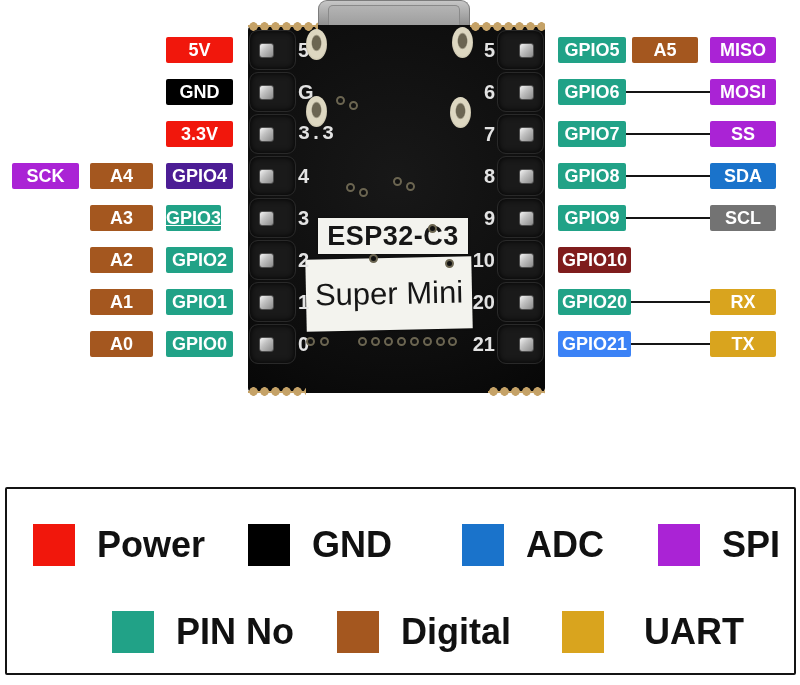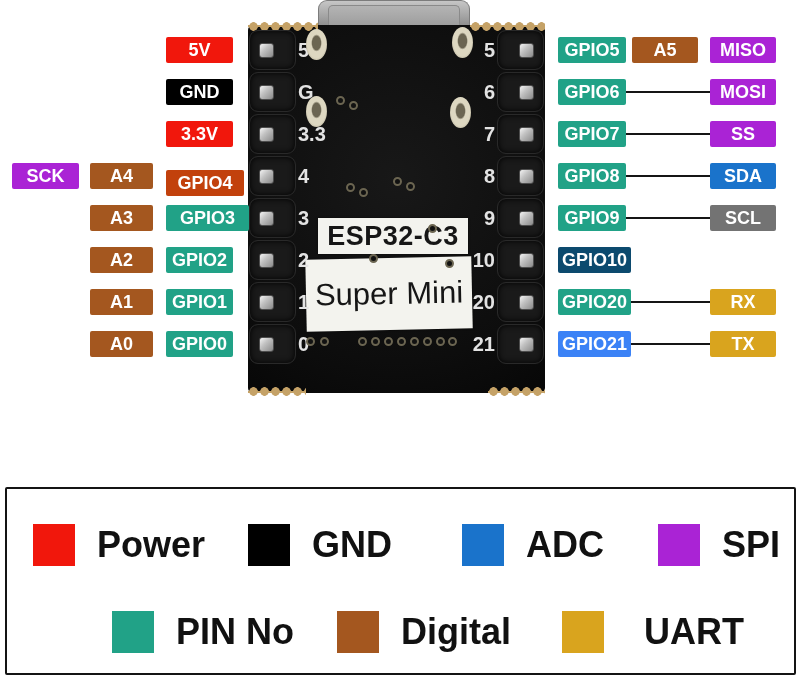--- a/index.html
+++ b/index.html
@@ -110,21 +110,21 @@
         <div class="pin-metal" style="right: 9px;"></div>
       </div>
       <div class="silk" style="left: 50px; top: 55px;">G</div>
       <div class="silk silk-right" style="right: 50px; top: 55px;">6</div>
       <div class="hdr-block" style="left: 1px; top: 89px;">
         <div class="pin-metal" style="left: 9px;"></div>
       </div>
       <div class="hdr-block" style="right: 1px; top: 89px;">
         <div class="pin-metal" style="right: 9px;"></div>
       </div>
-      <div class="silk" style="left: 50px; top: 97px;">3.3</div>
+      <div class="silk" style="left: 50px; top: 97px; font-family: Liberation Mono, monospace;">3.3</div>
       <div class="silk silk-right" style="right: 50px; top: 97px;">7</div>
       <div class="hdr-block" style="left: 1px; top: 131px;">
         <div class="pin-metal" style="left: 9px;"></div>
       </div>
       <div class="hdr-block" style="right: 1px; top: 131px;">
         <div class="pin-metal" style="right: 9px;"></div>
       </div>
       <div class="silk" style="left: 50px; top: 139px;">4</div>
       <div class="silk silk-right" style="right: 50px; top: 139px;">8</div>
       <div class="hdr-block" style="left: 1px; top: 173px;">
@@ -183,23 +183,23 @@
       <div class="via" style="left: 197px; top: 234px;"></div>
       <div class="via" style="left: 121px; top: 229px;"></div>
     </div>
 
   <div class="legend-box"></div>
 <div class="pin-box" style="left: 166px; top: 37px; width: 67px; background: rgb(241, 23, 12);">5V</div>
     <div class="pin-box" style="left: 166px; top: 79px; width: 67px; background: rgb(0, 0, 0);">GND</div>
     <div class="pin-box" style="left: 166px; top: 121px; width: 67px; background: rgb(241, 23, 12);">3.3V</div>
     <div class="pin-box" style="left: 12px; top: 163px; width: 67px; background: rgb(170, 35, 213);">SCK</div>
     <div class="pin-box" style="left: 90px; top: 163px; width: 63px; background: rgb(164, 87, 31);">A4</div>
-    <div class="pin-box" style="left: 166px; top: 170px; width: 78px; background: #c2410c;">GPIO4</div>
+    <div class="pin-box" style="left: 166px; top: 163px; width: 67px; background: #4c1d95;">GPIO4</div>
     <div class="pin-box" style="left: 90px; top: 205px; width: 63px; background: rgb(164, 87, 31);">A3</div>
-    <div class="pin-box" style="left: 166px; top: 205px; width: 83px; background: rgb(33, 162, 135);">GPIO3</div>
+    <div class="pin-box" style="left: 166px; top: 205px; width: 55px; background: rgb(33, 162, 135); text-decoration: underline;">GPIO3</div>
     <div class="pin-box" style="left: 90px; top: 247px; width: 63px; background: rgb(164, 87, 31);">A2</div>
     <div class="pin-box" style="left: 166px; top: 247px; width: 67px; background: rgb(33, 162, 135);">GPIO2</div>
     <div class="pin-box" style="left: 90px; top: 289px; width: 63px; background: rgb(164, 87, 31);">A1</div>
     <div class="pin-box" style="left: 166px; top: 289px; width: 67px; background: rgb(33, 162, 135);">GPIO1</div>
     <div class="pin-box" style="left: 90px; top: 331px; width: 63px; background: rgb(164, 87, 31);">A0</div>
     <div class="pin-box" style="left: 166px; top: 331px; width: 67px; background: rgb(33, 162, 135);">GPIO0</div>
     <div class="pin-box" style="left: 558px; top: 37px; min-width: 68px; padding: 0px 4px; background: rgb(33, 162, 135);">GPIO5</div>
     <div class="pin-box" style="left: 632px; top: 37px; width: 66px; background: rgb(164, 87, 31);">A5</div>
     <div class="pin-box" style="left: 710px; top: 37px; width: 66px; background: rgb(170, 35, 213);">MISO</div>
     <div class="connector" style="left: 620px; width: 96px; top: 91px;"></div>
@@ -207,21 +207,21 @@
     <div class="pin-box" style="left: 710px; top: 79px; width: 66px; background: rgb(170, 35, 213);">MOSI</div>
     <div class="connector" style="left: 620px; width: 96px; top: 133px;"></div>
     <div class="pin-box" style="left: 558px; top: 121px; min-width: 68px; padding: 0px 4px; background: rgb(33, 162, 135);">GPIO7</div>
     <div class="pin-box" style="left: 710px; top: 121px; width: 66px; background: rgb(170, 35, 213);">SS</div>
     <div class="connector" style="left: 620px; width: 96px; top: 175px;"></div>
     <div class="pin-box" style="left: 558px; top: 163px; min-width: 68px; padding: 0px 4px; background: rgb(33, 162, 135);">GPIO8</div>
     <div class="pin-box" style="left: 710px; top: 163px; width: 66px; background: rgb(26, 115, 203);">SDA</div>
     <div class="connector" style="left: 620px; width: 96px; top: 217px;"></div>
     <div class="pin-box" style="left: 558px; top: 205px; min-width: 68px; padding: 0px 4px; background: rgb(33, 162, 135);">GPIO9</div>
     <div class="pin-box" style="left: 710px; top: 205px; width: 66px; background: #737373;">SCL</div>
-    <div class="pin-box" style="left: 558px; top: 247px; min-width: 68px; padding: 0px 4px; background: #0c4a6e;">GPIO10</div>
+    <div class="pin-box" style="left: 558px; top: 247px; min-width: 68px; padding: 0px 4px; background: #7f1d1d;">GPIO10</div>
     <div class="connector" style="left: 620px; width: 96px; top: 301px;"></div>
     <div class="pin-box" style="left: 558px; top: 289px; min-width: 68px; padding: 0px 4px; background: rgb(33, 162, 135);">GPIO20</div>
     <div class="pin-box" style="left: 710px; top: 289px; width: 66px; background: rgb(217, 164, 30);">RX</div>
     <div class="connector" style="left: 620px; width: 96px; top: 343px;"></div>
     <div class="pin-box" style="left: 558px; top: 331px; min-width: 68px; padding: 0px 4px; background: #3b82f6; text-align: right;">GPIO21</div>
     <div class="pin-box" style="left: 710px; top: 331px; width: 66px; background: rgb(217, 164, 30);">TX</div>
     <div class="legend-swatch" style="left: 33px; top: 524px; background: rgb(241, 23, 12);"></div>
     <div class="legend-label" style="left: 97px; top: 524px;">Power</div>
     <div class="legend-swatch" style="left: 248px; top: 524px; background: rgb(0, 0, 0);"></div>
     <div class="legend-label" style="left: 312px; top: 524px;">GND</div>

